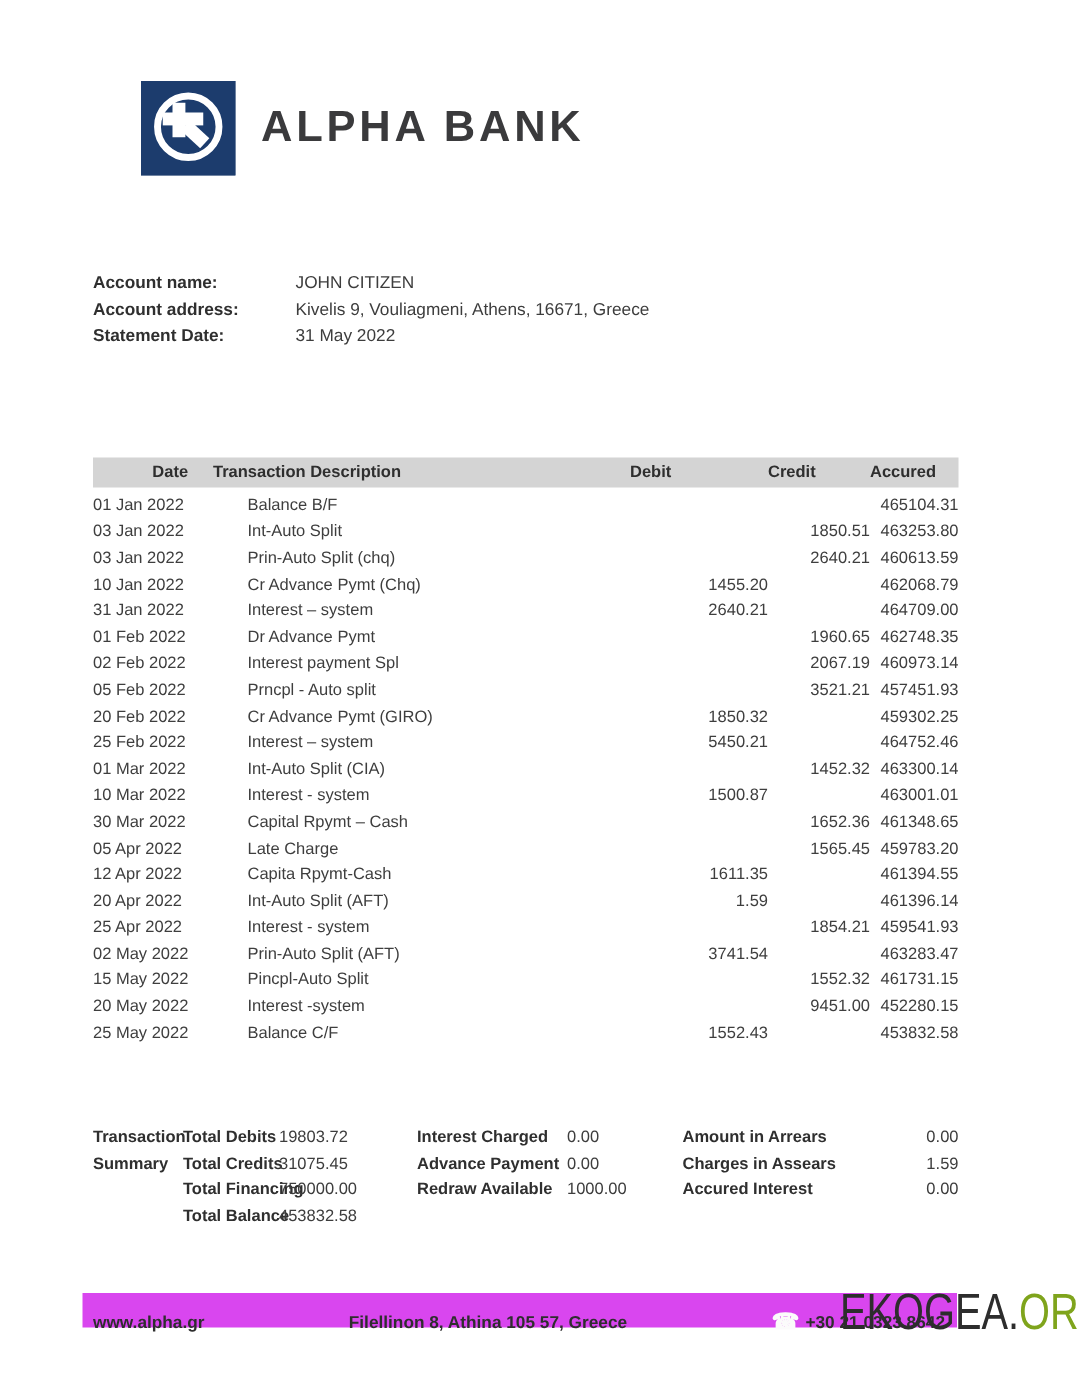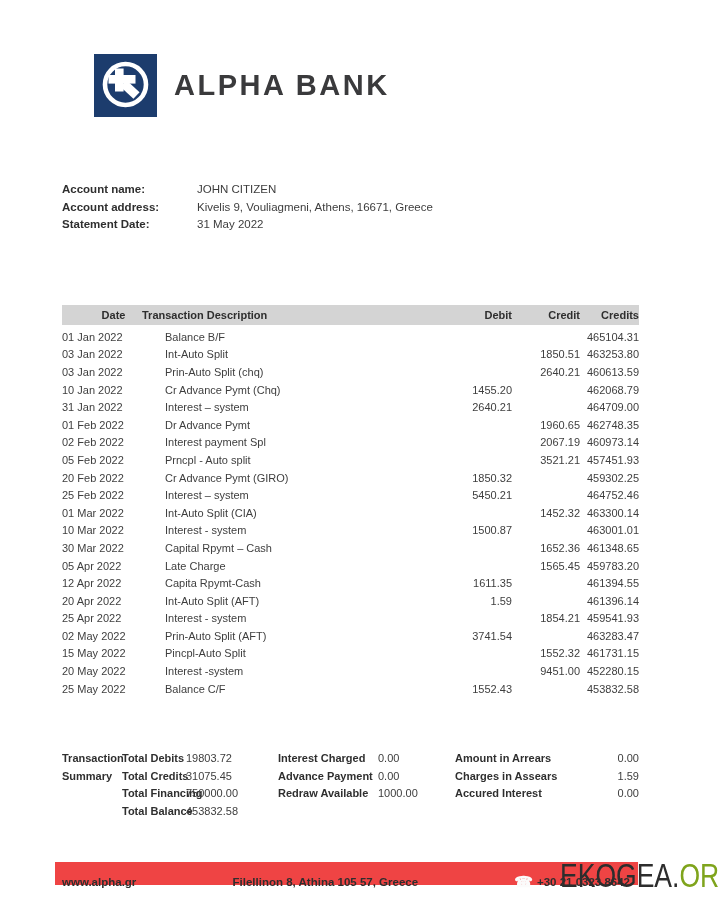--- a/index.html
+++ b/index.html
@@ -22,37 +22,37 @@
   .tbl { position:absolute; top:305px; left:62px; width:577px; font-size:11px; }
   .thead { display:flex; background:#d4d4d4; height:20px; align-items:center; font-weight:bold; color:#2e2e2e; }
   .trow { display:flex; height:17.6px; align-items:center; color:#3e3e3e; }
   .c-date { width:103px; }
   .c-desc { width:255px; }
   .c-debit { width:92px; text-align:right; }
   .c-credit { width:68px; text-align:right; }
   .c-bal { width:59px; text-align:right; }
   .thead .c-date { text-align:center; width:80px;padding-left:23px; }
   .thead .c-desc { width:278px; }
-  .thead .c-debit, .thead .c-credit, .thead .c-bal { text-align:right; }
+  .thead .c-debit, .thead .c-credit, .thead .c-bal { text-align:left; }
   .rows-start { margin-top:3px; }
 
   
   .summary { position:absolute; top:752px; left:62px; width:577px; font-size:11px; }
   .sum-row { position:relative; height:17.5px; }
   .sum-row .sg  { position:absolute; left:0;    font-weight:bold; color:#2f2f2f; }
   .sum-row .sl1 { position:absolute; left:60px; font-weight:bold; color:#2f2f2f; }
   .sum-row .sv1 { position:absolute; left:124px; }
   .sum-row .sl2 { position:absolute; left:216px; font-weight:bold; color:#2f2f2f; }
   .sum-row .sv2 { position:absolute; left:316px; }
   .sum-row .sl3 { position:absolute; left:393px; font-weight:bold; color:#2f2f2f; }
   .sum-row .sv3 { position:absolute; right:0; text-align:right; }
 
   
   .footer-bar { position:absolute; top:862px; left:55px; width:583px; height:23px;
-                background:#ef4444; display:flex; align-items:center; font-size:11.5px;
+                background:#d946ef; display:flex; align-items:center; font-size:11.5px;
                 font-weight:bold; color:#2e2e2e; padding:16px 8px 0 7px; }
   .f-site { flex:0 0 auto; }
   .f-addr { flex:1 1 auto; text-align:center; }
   .f-phone { flex:0 0 auto; display:flex; align-items:center; gap:4px; }
   .phone-glyph { color:#fbfbfb; font-size:15px; line-height:1; }
 
   
   .watermark { position:absolute; top:856px; left:560px; z-index:5; font-size:34px;
                font-weight:400; letter-spacing:0; transform:scaleX(0.78); transform-origin:left center;
                white-space:nowrap; }
@@ -96,21 +96,21 @@
       </div>
 
   </div>
 
   <div class="tbl">
     <div class="thead">
       <span class="c-date">Date</span>
       <span class="c-desc">Transaction Description</span>
       <span class="c-debit">Debit</span>
       <span class="c-credit">Credit</span>
-      <span class="c-bal">Credits</span>
+      <span class="c-bal">Accured</span>
     </div>
     <div class="rows-start">
 
         <div class="trow">
           <span class="c-date">01 Jan 2022</span>
           <span class="c-desc">Balance B/F</span>
           <span class="c-debit"></span>
           <span class="c-credit"></span>
           <span class="c-bal">465104.31</span>
         </div>

